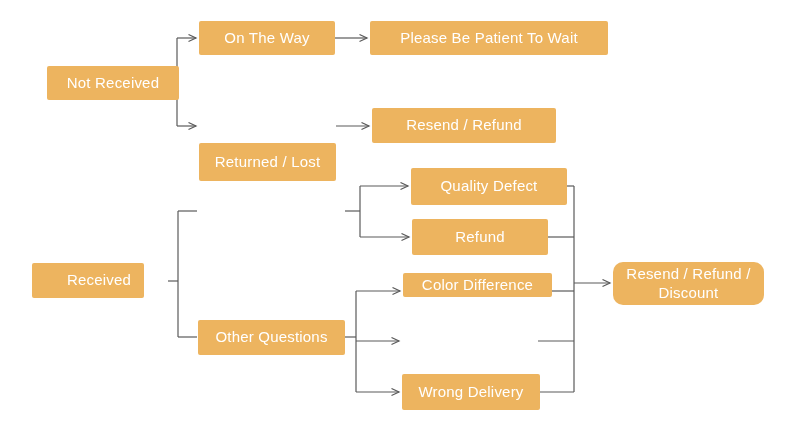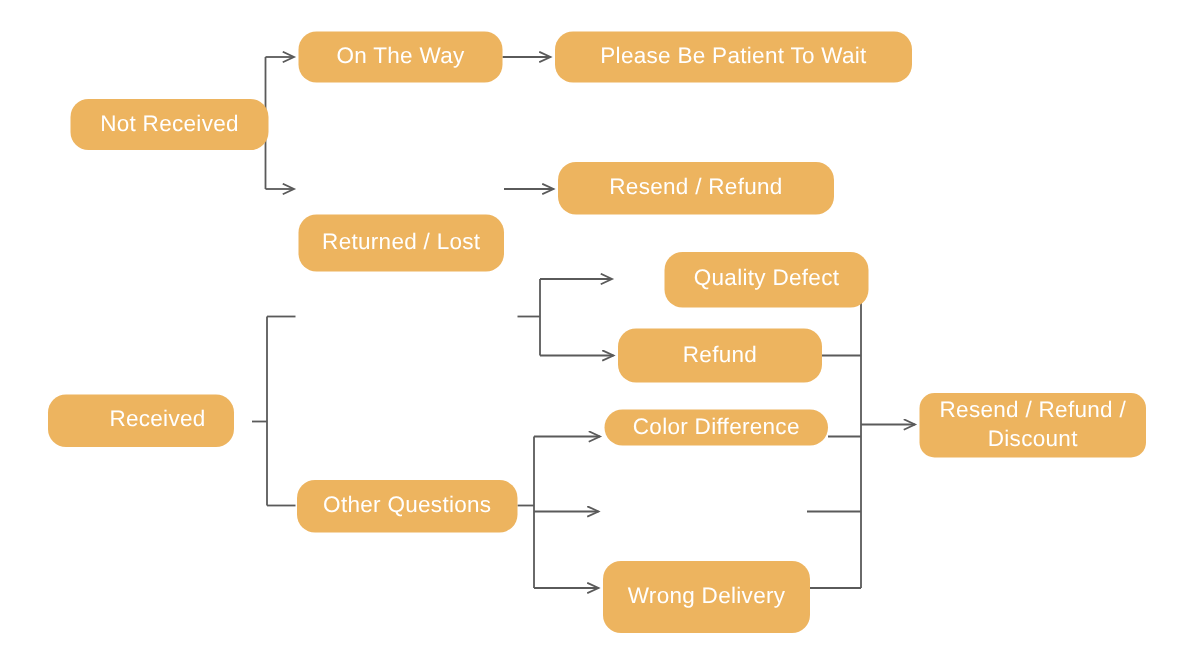--- a/index.html
+++ b/index.html
@@ -22,45 +22,45 @@
   svg.connectors path {
     fill: none;
     stroke: var(--connector, #5a5a5a);
     stroke-width: 1.2;
   }
   .node {
     position: absolute;
     box-sizing: border-box;
     background: var(--node-fill, #edb45f);
     color: var(--node-text, #ffffff);
-    border-radius: 12px;
+    border-radius: 2px;
     display: flex;
     align-items: center;
     justify-content: center;
     text-align: center;
     font-size: 15px;
     line-height: 1.22;
     letter-spacing: 0.2px;
     padding: 0 6px;
   }
   
   #n-not-received            { left: 47px;  top: 66px;  width: 132px; height: 34px; }
   #n-on-the-way              { left: 199px; top: 21px;  width: 136px; height: 34px; }
   #n-please-wait             { left: 370px; top: 21px;  width: 238px; height: 34px; }
   #n-returned-lost           { left: 199px; top: 109px; width: 137px; height: 38px; margin-top: 34px; }
   #n-resend-refund           { left: 372px; top: 108px; width: 184px; height: 35px; }
   
-  #n-received                { left: 32px;  top: 263px; width: 124px; height: 35px; padding-left: 28px; }
+  #n-received                { left: 32px;  top: 263px; width: 112px; height: 35px; padding-left: 28px; }
   #n-quality-problems        { left: 198px; top: 193px; width: 147px; height: 36px; }
   #n-other-questions         { left: 198px; top: 320px; width: 147px; height: 35px; }
-  #n-quality-defect          { left: 411px; top: 168px; width: 136px; height: 37px; margin-left: 32px; }
+  #n-quality-defect          { left: 411px; top: 168px; width: 156px; height: 37px; }
   #n-damage                  { left: 412px; top: 219px; width: 136px; height: 36px; }
   #n-color-difference        { left: 403px; top: 273px; width: 149px; height: 24px; }
   #n-not-fit                 { left: 402px; top: 323px; width: 136px; height: 35px; }
-  #n-wrong-delivery          { left: 402px; top: 374px; width: 138px; height: 48px; }
+  #n-wrong-delivery          { left: 402px; top: 374px; width: 138px; height: 36px; }
   #n-resend-refund-discount  { left: 613px; top: 262px; width: 151px; height: 43px; border-radius: 10px; }
 </style>
 </head>
 <body style="--node-fill: #EDB45F; --node-text: #FFFFFF; --connector: #5A5A5A; --background: #FFFFFF;">
 
 <div class="canvas">
 
   <svg class="connectors" width="800" height="442" viewBox="0 0 800 442">
     <defs>
       <marker id="arrowhead" markerWidth="10" markerHeight="10" refX="8" refY="4" orient="auto" markerUnits="userSpaceOnUse">

